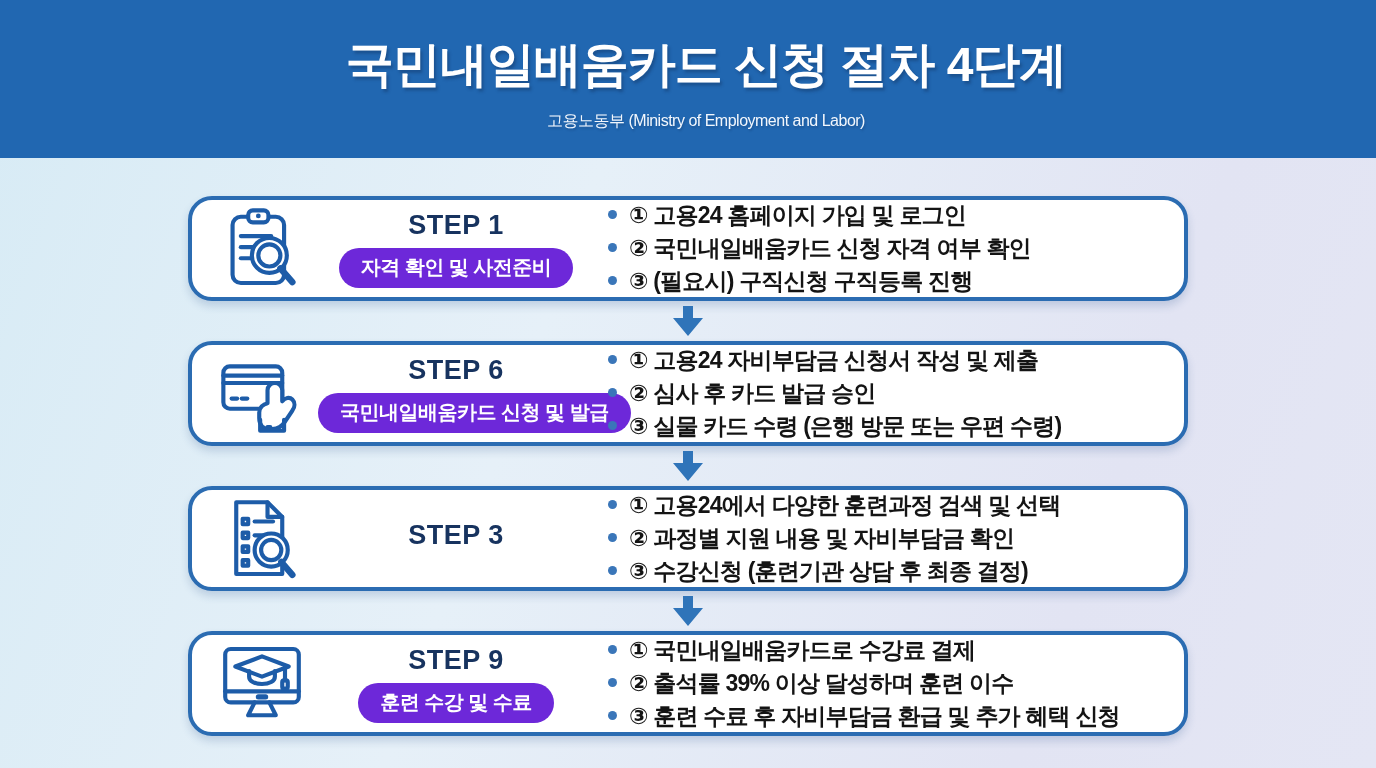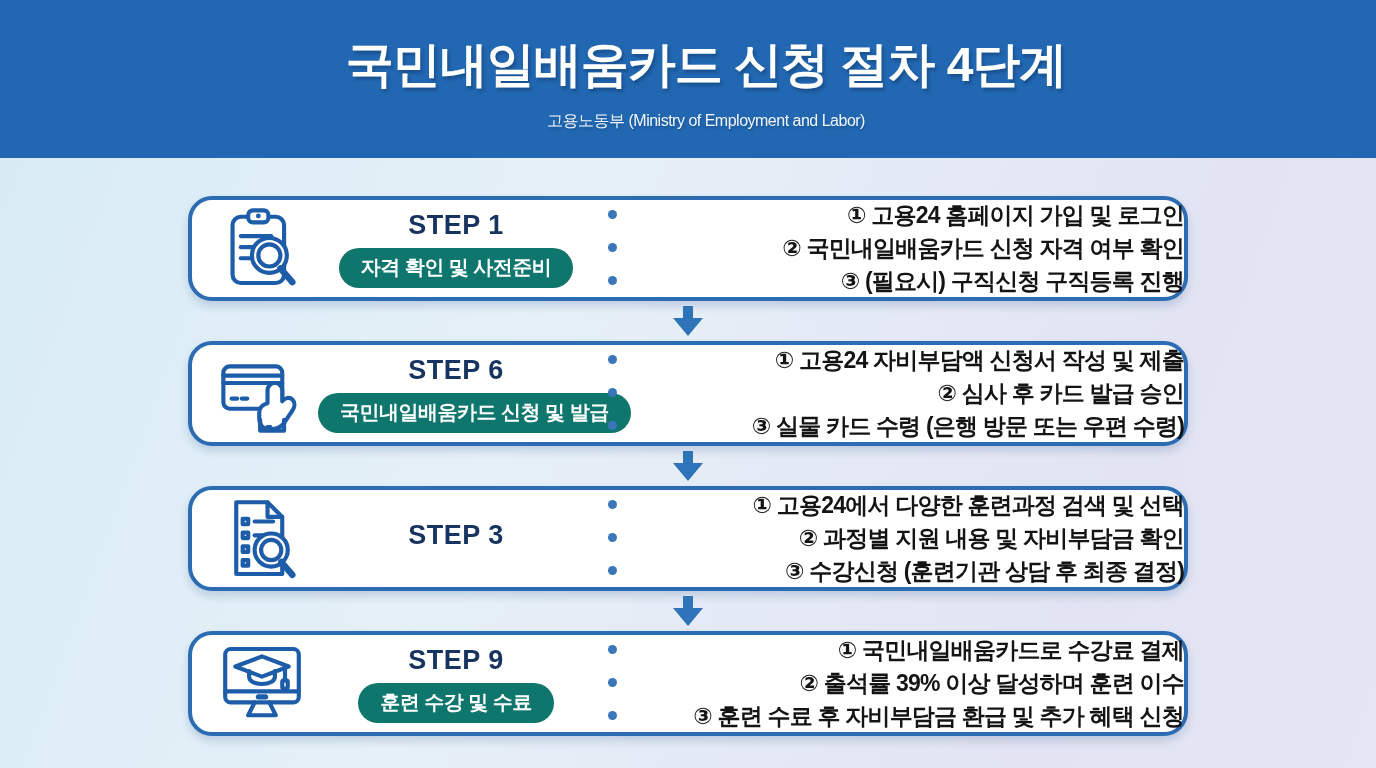--- a/index.html
+++ b/index.html
@@ -62,21 +62,21 @@
   }
   .step-label {
     color: #17335f;
     font-size: 27px;
     font-weight: 800;
     letter-spacing: 0.5px;
     margin-bottom: 7px;
   }
   .step-badge {
     display: inline-block;
-    background: #0f766e;
+    background: #6d28d9;
     color: #ffffff;
     font-size: 20px;
     font-weight: 700;
     letter-spacing: -0.5px;
     padding: 6px 22px 7px;
     border-radius: 30px;
     white-space: nowrap;
   }
   .bullets {
     list-style: none;
@@ -85,21 +85,20 @@
   }
   .bullets li {
     display: flex;
     align-items: baseline;
     font-size: 23px;
     font-weight: 700;
     color: #141414;
     letter-spacing: -0.8px;
     line-height: 33px;
     white-space: nowrap;
-    justify-content: space-between;
   }
   .dot {
     width: 9px;
     height: 9px;
     border-radius: 50%;
     background: #3a76b9;
     flex: none;
     margin-right: 12px;
     position: relative;
     top: -4px;
@@ -180,21 +179,21 @@
           <line class="ic" x1="56" y1="86" x2="59" y2="86"></line>
         </svg>
       </div>
       <div class="step-col">
         <div class="step-label">STEP 6</div>
         <div class="step-badge">국민내일배움카드 신청 및 발급</div>
       </div>
       <ul class="bullets">
         <li>
             <span class="dot"></span>
-            <span>① 고용24 자비부담액 신청서 작성 및 제출</span>
+            <span>① 고용24 자비부담금 신청서 작성 및 제출</span>
           </li>
         <li>
             <span class="dot"></span>
             <span>② 심사 후 카드 발급 승인</span>
           </li>
         <li>
             <span class="dot"></span>
             <span>③ 실물 카드 수령 (은행 방문 또는 우편 수령)</span>
           </li>
       </ul>

